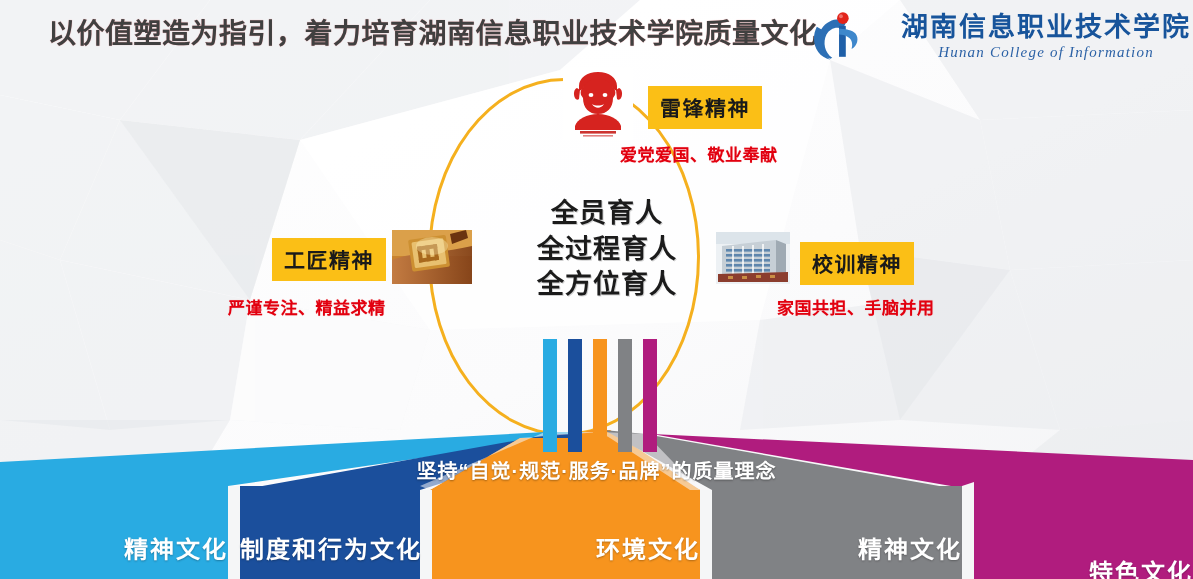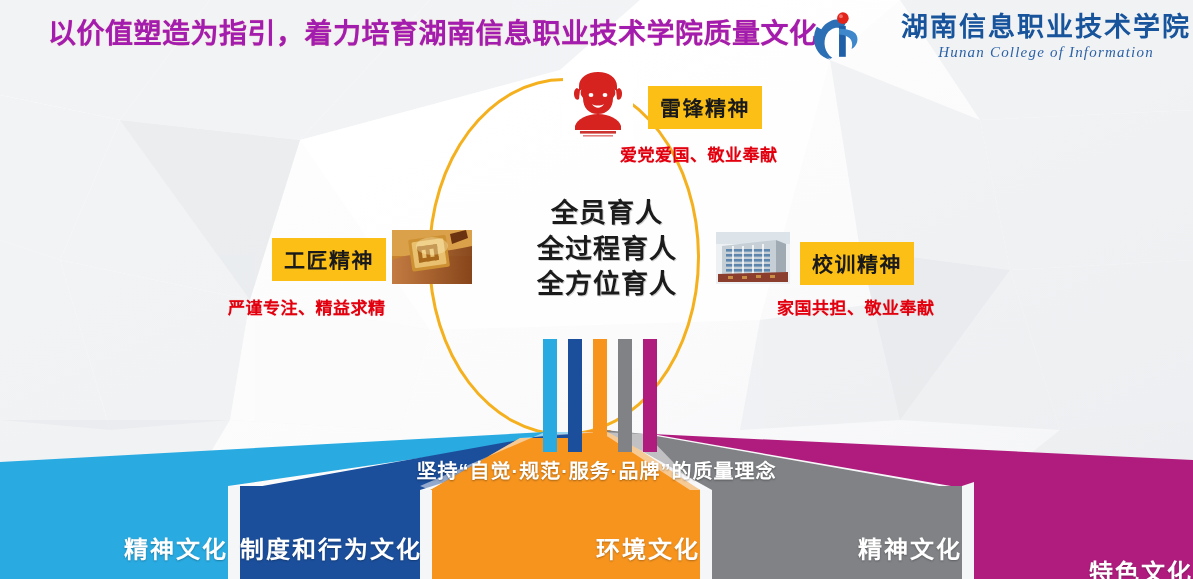--- a/index.html
+++ b/index.html
@@ -22,21 +22,21 @@
 
   
   .title-zone {
     position: absolute; left: 0; top: 0; width: 820px; height: 62px;
     display: flex; align-items: center; z-index: 20;
   }
   .main-title {
     padding-left: 48px;
     font-size: 28px;
     font-weight: bold;
-    color: #a21caf;
+    color: #404040;
     letter-spacing: 0.5px;
     white-space: nowrap;
     text-shadow: 0 0 1px rgba(226,0,15,.4);
   }
 
   .logo-zone {
     position: absolute; right: 22px; top: 6px;
     width: 360px; height: 62px;
     display: flex; align-items: center; z-index: 20; gap: 28px;
   }
@@ -288,21 +288,21 @@
       <path d="M2,42 L72,40 L72,50 L2,50 Z" fill="#8B3D2E"></path>
       <g fill="#D8A24A" opacity=".8">
         <rect x="12" y="44" width="5" height="3"></rect>
         <rect x="26" y="44" width="5" height="3"></rect>
         <rect x="40" y="43" width="5" height="3"></rect>
         <rect x="54" y="43" width="5" height="3"></rect>
       </g>
     </svg>
   </div>
   <div class="badge badge-right">校训精神</div>
-  <div class="sub sub-right">家国共担、敬业奉献</div>
+  <div class="sub sub-right">家国共担、手脑并用</div>
 
   <div class="bars">
     <div class="bar" style="background:#29ABE2"></div>
     <div class="bar" style="background:#1B4F9C"></div>
     <div class="bar" style="background:#F7941E"></div>
     <div class="bar" style="background:#808285"></div>
     <div class="bar" style="background:#B01C7E"></div>
   </div>
 
   <svg class="floor" viewBox="0 0 1193 159" preserveAspectRatio="none">

